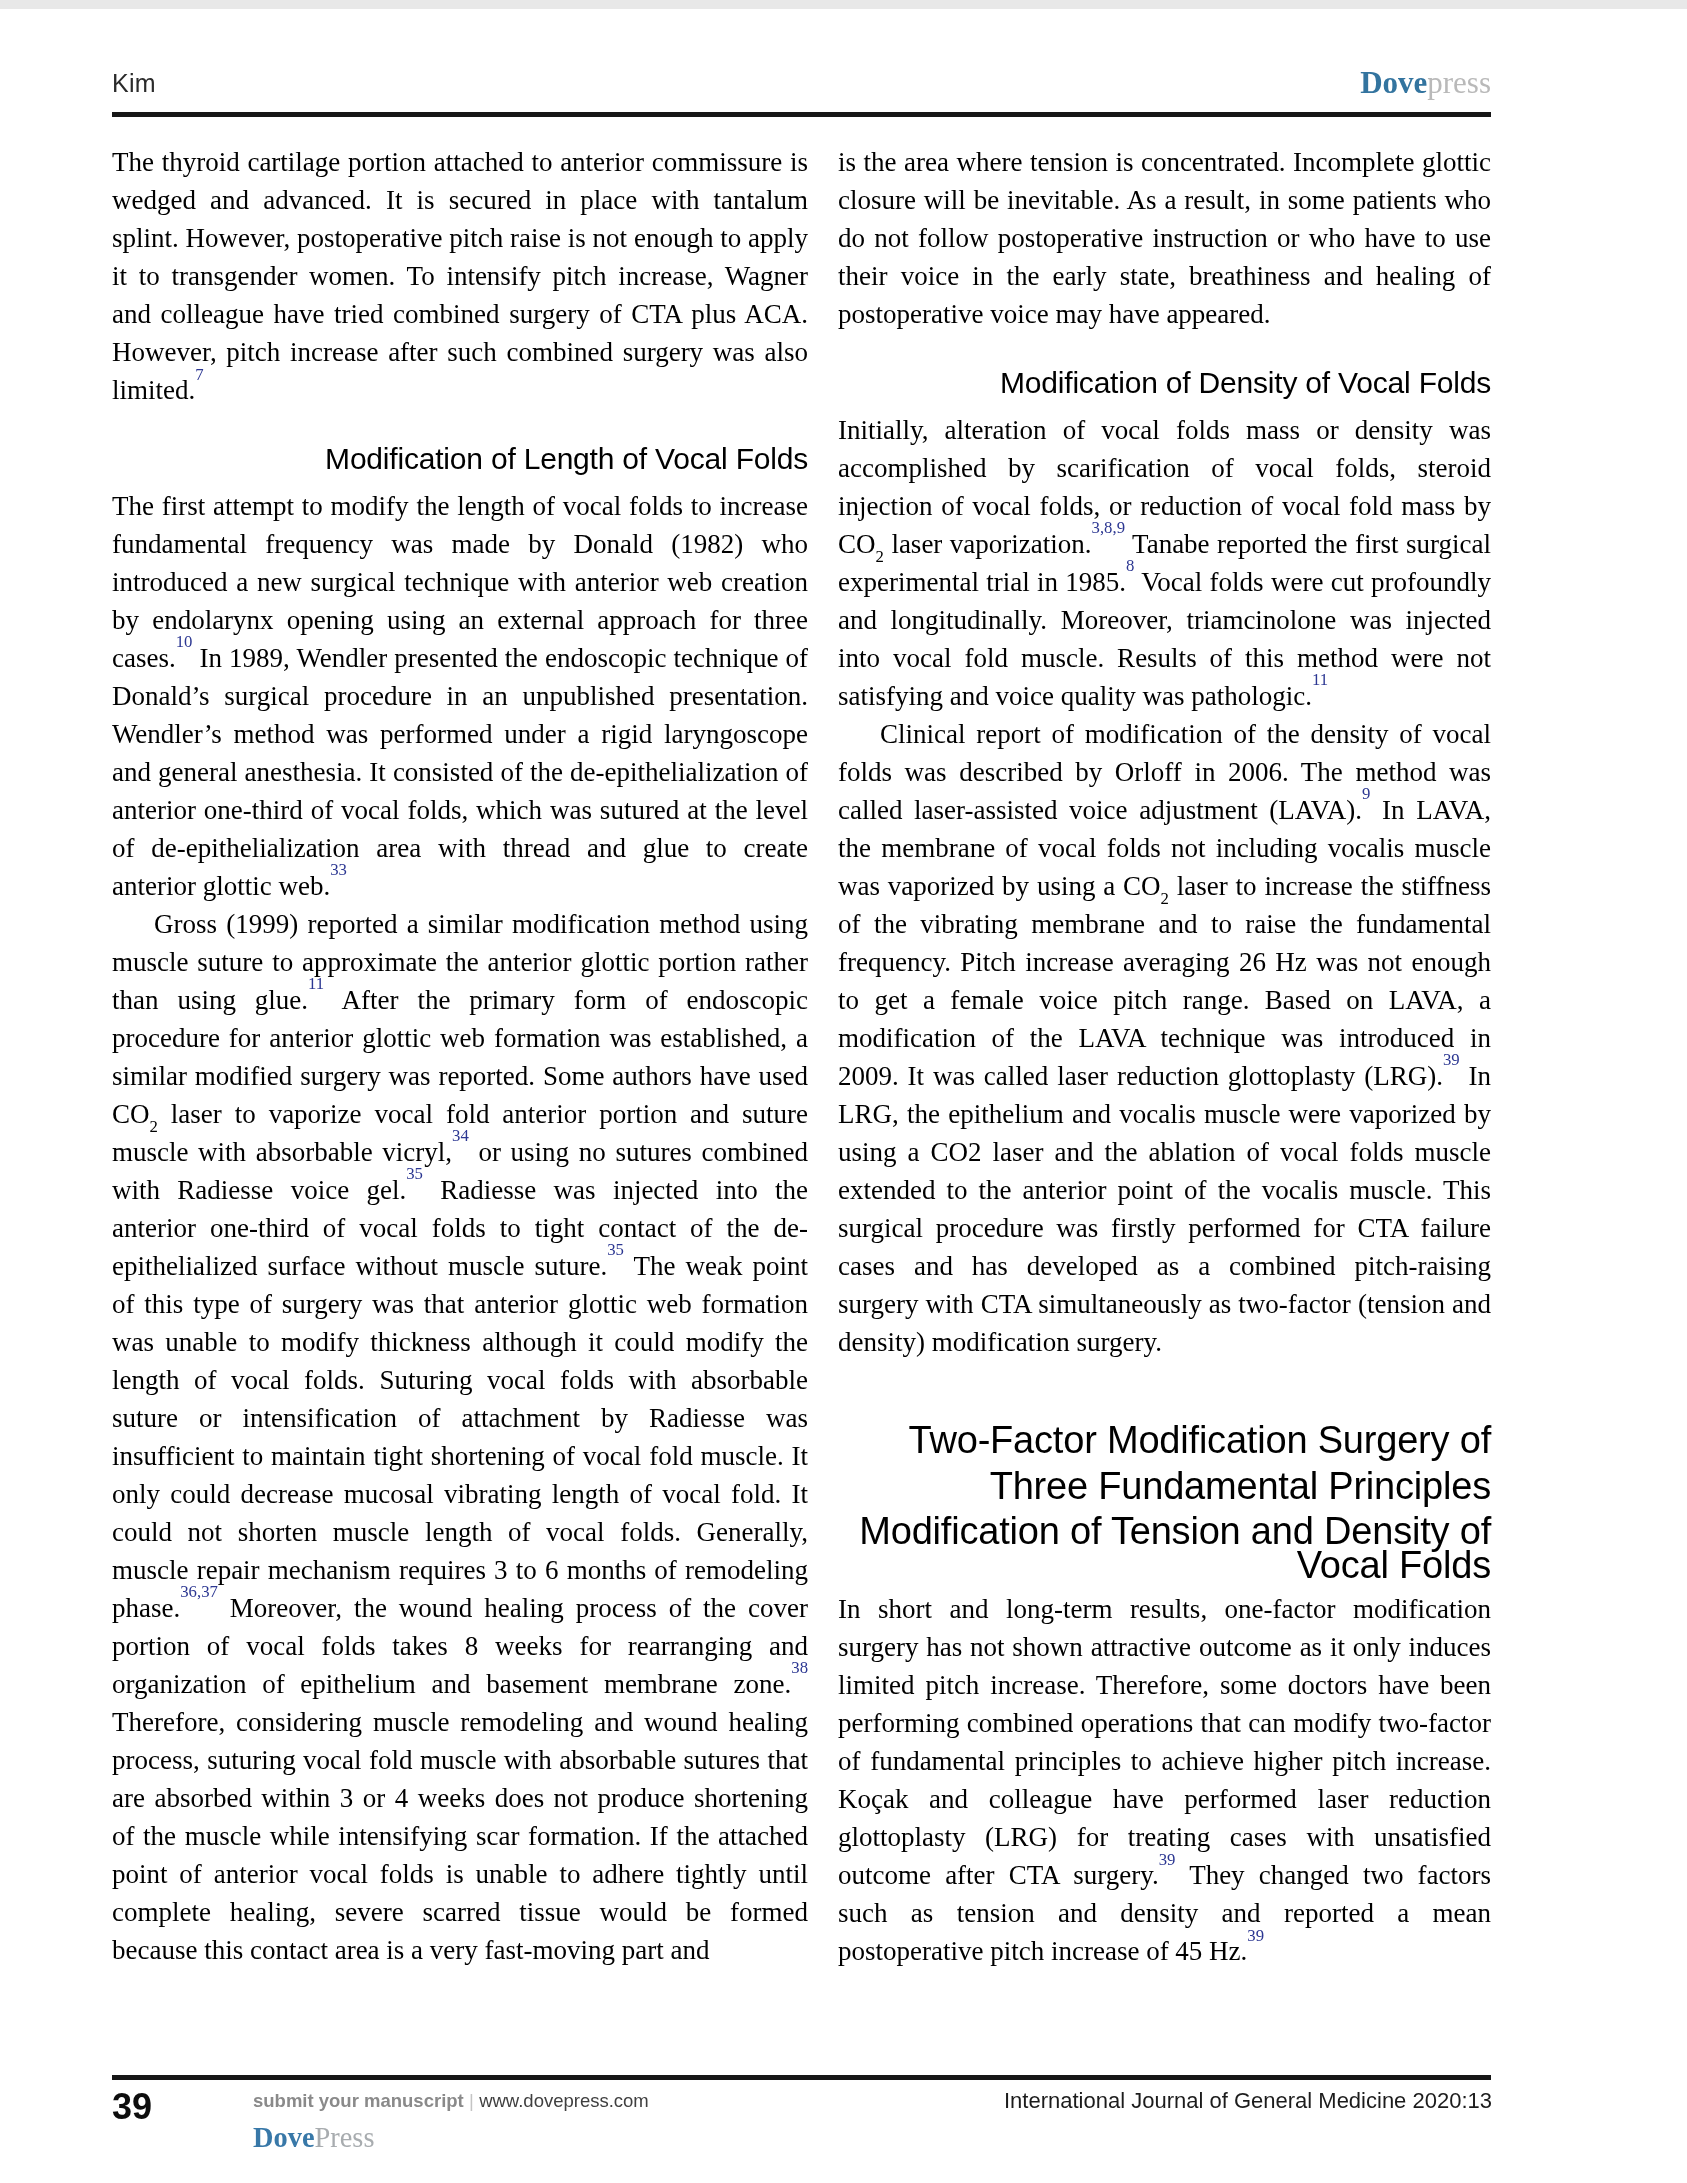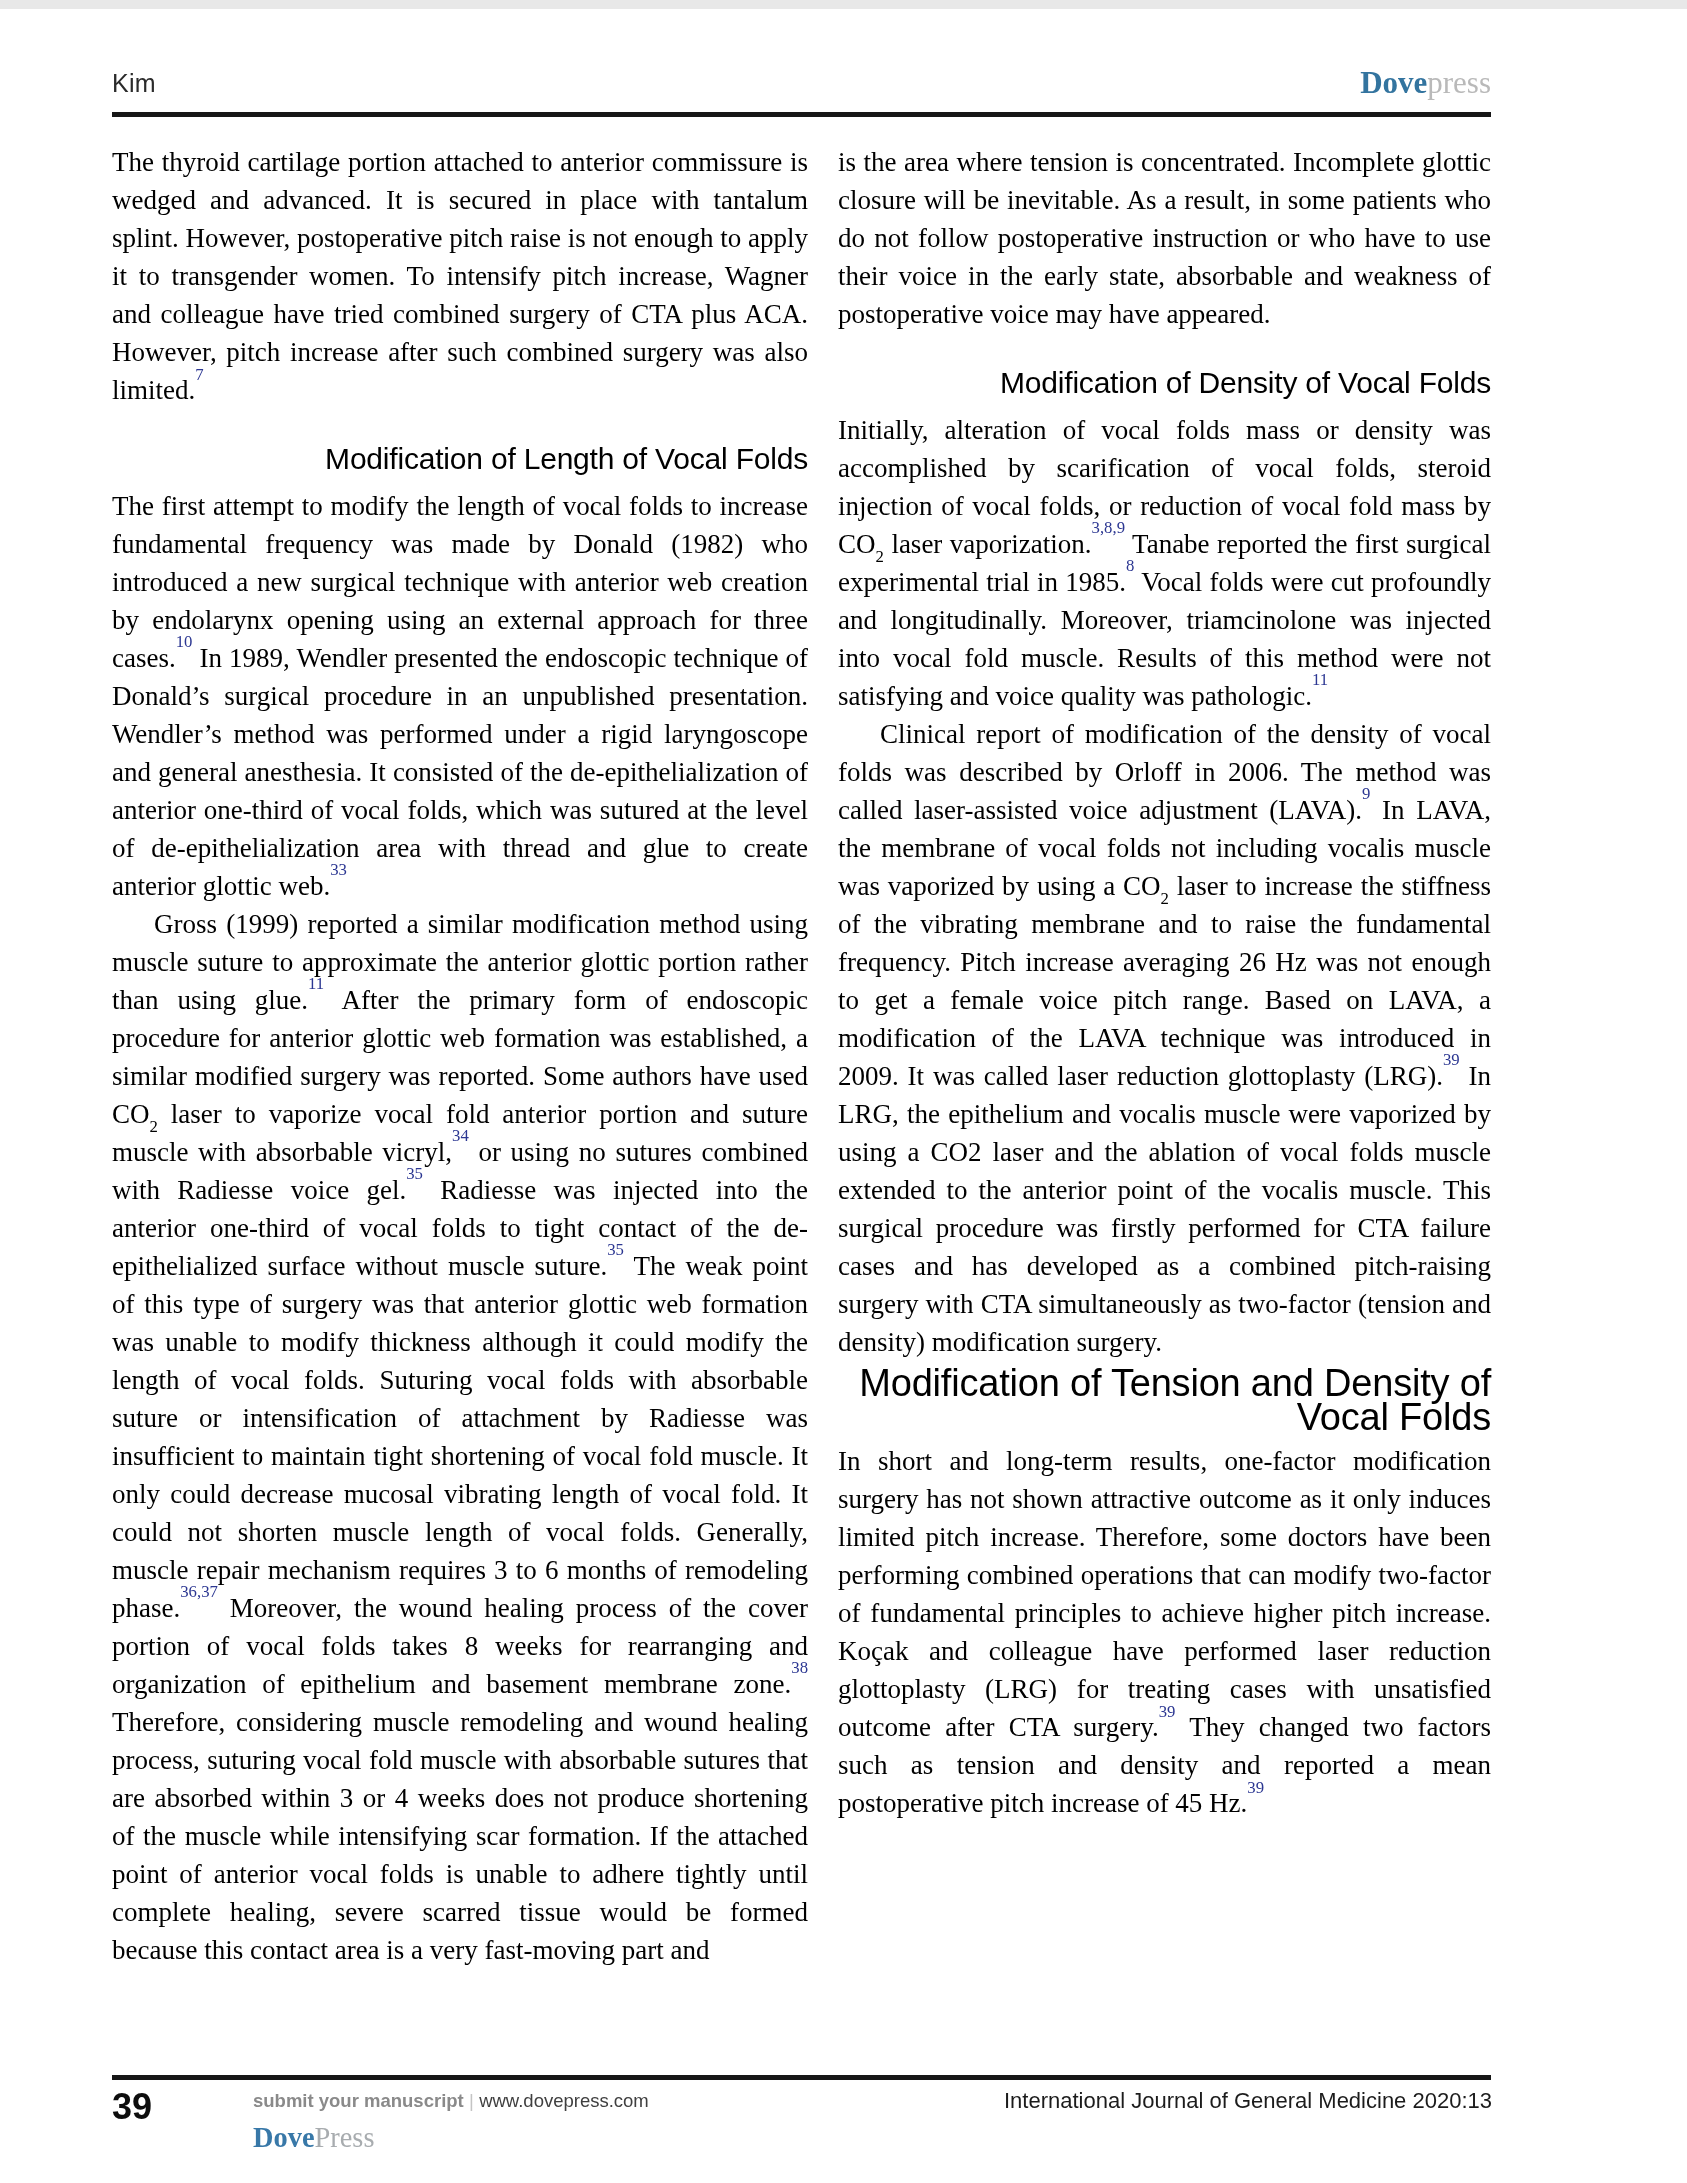--- a/index.html
+++ b/index.html
@@ -81,24 +81,25 @@
   <div class="columns">
 
     <section class="col left">
       <p>The thyroid cartilage portion attached to anterior commissure is wedged and advanced. It is secured in place with tantalum splint. However, postoperative pitch raise is not enough to apply it to transgender women. To intensify pitch increase, Wagner and colleague have tried combined surgery of CTA plus ACA. However, pitch increase after such combined surgery was also limited.<sup class="ref">7</sup></p>
       <h2 class="section-heading">Modification of Length of Vocal Folds</h2>
       <p>The first attempt to modify the length of vocal folds to increase fundamental frequency was made by Donald (1982) who introduced a new surgical technique with anterior web creation by endolarynx opening using an external approach for three cases.<sup class="ref">10</sup> In 1989, Wendler presented the endoscopic technique of Donald’s surgical procedure in an unpublished presentation. Wendler’s method was performed under a rigid laryngoscope and general anesthesia. It consisted of the de-epithelialization of anterior one-third of vocal folds, which was sutured at the level of de-epithelialization area with thread and glue to create anterior glottic web.<sup class="ref">33</sup></p>
       <p class="indent">Gross (1999) reported a similar modification method using muscle suture to approximate the anterior glottic portion rather than using glue.<sup class="ref">11</sup> After the primary form of endoscopic procedure for anterior glottic web formation was established, a similar modified surgery was reported. Some authors have used CO<sub class="chem">2</sub> laser to vaporize vocal fold anterior portion and suture muscle with absorbable vicryl,<sup class="ref">34</sup> or using no sutures combined with Radiesse voice gel.<sup class="ref">35</sup> Radiesse was injected into the anterior one-third of vocal folds to tight contact of the de-epithelialized surface without muscle suture.<sup class="ref">35</sup> The weak point of this type of surgery was that anterior glottic web formation was unable to modify thickness although it could modify the length of vocal folds. Suturing vocal folds with absorbable suture or intensification of attachment by Radiesse was insufficient to maintain tight shortening of vocal fold muscle. It only could decrease mucosal vibrating length of vocal fold. It could not shorten muscle length of vocal folds. Generally, muscle repair mechanism requires 3 to 6 months of remodeling phase.<sup class="ref">36,37</sup> Moreover, the wound healing process of the cover portion of vocal folds takes 8 weeks for rearranging and organization of epithelium and basement membrane zone.<sup class="ref">38</sup> Therefore, considering muscle remodeling and wound healing process, suturing vocal fold muscle with absorbable sutures that are absorbed within 3 or 4 weeks does not produce shortening of the muscle while intensifying scar formation. If the attached point of anterior vocal folds is unable to adhere tightly until complete healing, severe scarred tissue would be formed because this contact area is a very fast-moving part and</p>
     </section>
 
     <section class="col right">
-      <p>is the area where tension is concentrated. Incomplete glottic closure will be inevitable. As a result, in some patients who do not follow postoperative instruction or who have to use their voice in the early state, absorbable and weakness of postoperative voice may have appeared.</p>
+      <p>is the area where tension is concentrated. Incomplete glottic closure will be inevitable. As a result, in some patients who do not follow postoperative instruction or who have to use their voice in the early state, breathiness and healing of postoperative voice may have appeared.</p>
       <h2 class="section-heading">Modification of Density of Vocal Folds</h2>
       <p>Initially, alteration of vocal folds mass or density was accomplished by scarification of vocal folds, steroid injection of vocal folds, or reduction of vocal fold mass by CO<sub class="chem">2</sub> laser vaporization.<sup class="ref">3,8,9</sup> Tanabe reported the first surgical experimental trial in 1985.<sup class="ref">8</sup> Vocal folds were cut profoundly and longitudinally. Moreover, triamcinolone was injected into vocal fold muscle. Results of this method were not satisfying and voice quality was pathologic.<sup class="ref">11</sup></p>
       <p class="indent">Clinical report of modification of the density of vocal folds was described by Orloff in 2006. The method was called laser-assisted voice adjustment (LAVA).<sup class="ref">9</sup> In LAVA, the membrane of vocal folds not including vocalis muscle was vaporized by using a CO<sub class="chem">2</sub> laser to increase the stiffness of the vibrating membrane and to raise the fundamental frequency. Pitch increase averaging 26 Hz was not enough to get a female voice pitch range. Based on LAVA, a modification of the LAVA technique was introduced in 2009. It was called laser reduction glottoplasty (LRG).<sup class="ref">39</sup> In LRG, the epithelium and vocalis muscle were vaporized by using a CO2 laser and the ablation of vocal folds muscle extended to the anterior point of the vocalis muscle. This surgical procedure was firstly performed for CTA failure cases and has developed as a combined pitch-raising surgery with CTA simultaneously as two-factor (tension and density) modification surgery.</p>
+      <h1 class="major-heading">Two-Factor Modification Surgery of Three Fundamental Principles</h1>
       <h2 class="sub-heading">Modification of Tension and Density of Vocal Folds</h2>
       <p>In short and long-term results, one-factor modification surgery has not shown attractive outcome as it only induces limited pitch increase. Therefore, some doctors have been performing combined operations that can modify two-factor of fundamental principles to achieve higher pitch increase. Koçak and colleague have performed laser reduction glottoplasty (LRG) for treating cases with unsatisfied outcome after CTA surgery.<sup class="ref">39</sup> They changed two factors such as tension and density and reported a mean postoperative pitch increase of 45 Hz.<sup class="ref">39</sup></p>
     </section>
 
   </div>
 
   <div class="rule footer-rule"></div>
 
   <div class="page-number">39</div>
 

